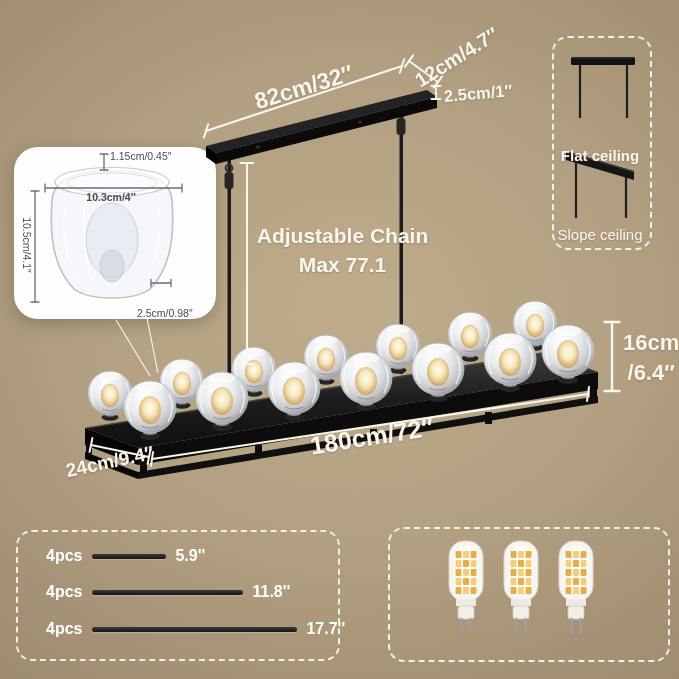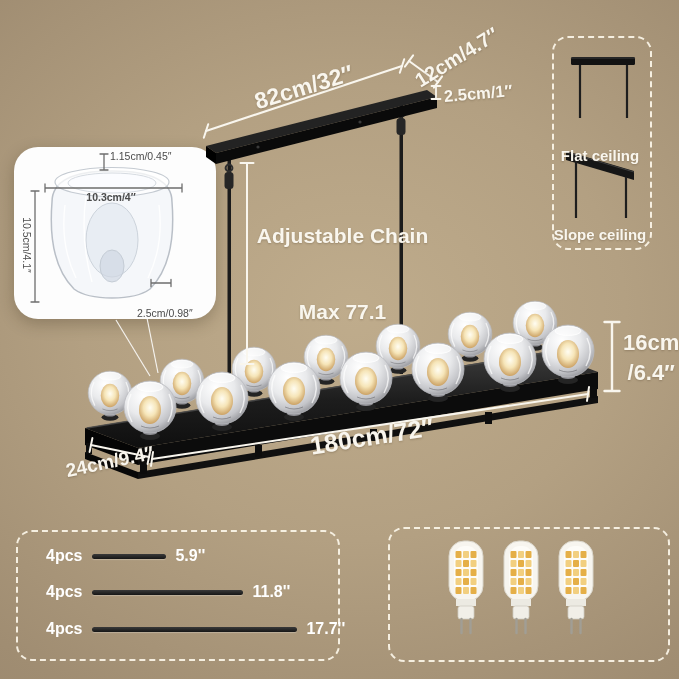--- a/index.html
+++ b/index.html
@@ -193,36 +193,36 @@
       <use href="#g9bulb" x="521" y="541"></use>
       <use href="#g9bulb" x="576" y="541"></use>
     </g>
   </svg>
 
   <div class="dimlabel center" style="left:204px;top:74px;width:200px;font-size:23px;transform:rotate(-17deg);">82cm/32″</div>
   <div class="dimlabel center" style="left:387px;top:46px;width:140px;font-size:20px;transform:rotate(-32deg);">12cm/4.7″</div>
   <div class="dimlabel" style="left:444px;top:84px;font-size:16.5px;transform:rotate(-5deg);">2.5cm/1″</div>
   <div class="dimlabel center" style="left:250px;top:221px;width:185px;font-size:21px;line-height:1.4;">
     <span style="display:block;">Adjustable Chain</span>
-    <span style="display:block;margin-top:47px;">Max 77.1</span>
+    <span style="display:block;">Max 77.1</span>
   </div>
   <div class="dimlabel" style="left:623px;top:328px;font-size:22px;line-height:1.35;">
     <span style="display:block;">16cm</span>
     <span style="display:block;text-align:center;">/6.4″</span>
   </div>
   <div class="dimlabel center" style="left:272px;top:422px;width:200px;font-size:25px;transform:rotate(-9deg);">180cm/72″</div>
   <div class="dimlabel center" style="left:50px;top:451px;width:120px;font-size:19px;transform:rotate(-12deg);">24cm/9.4″</div>
 
   <div class="insetlabel" style="left:110px;top:150px;">1.15cm/0.45″</div>
   <div class="insetlabel center" style="left:61px;top:191px;width:100px;font-weight:bold;">10.3cm/4″</div>
   <div class="insetlabel center" style="left:-8px;top:239px;width:70px;transform:rotate(90deg);">10.5cm/4.1″</div>
   <div class="insetlabel" style="left:137px;top:287px;margin-top:20px;">2.5cm/0.98″</div>
 
   <div class="dimlabel center" style="left:552px;top:122px;width:96px;font-size:15px;font-weight:600;margin-top:25px;">Flat ceiling</div>
-  <div class="dimlabel center" style="left:552px;top:226px;width:96px;font-size:15px;font-weight:700;">Slope ceiling</div>
+  <div class="dimlabel center" style="left:552px;top:226px;width:96px;font-size:15px;font-weight:400;">Slope ceiling</div>
 
   <div class="rod-row r1" style="left:46px;top:547px;">
     <span>4pcs</span>
     <span class="rod-bar"></span>
     <span>5.9''</span>
   </div>
   <div class="rod-row r2" style="left:46px;top:583px;">
     <span>4pcs</span>
     <span class="rod-bar"></span>
     <span>11.8''</span>

